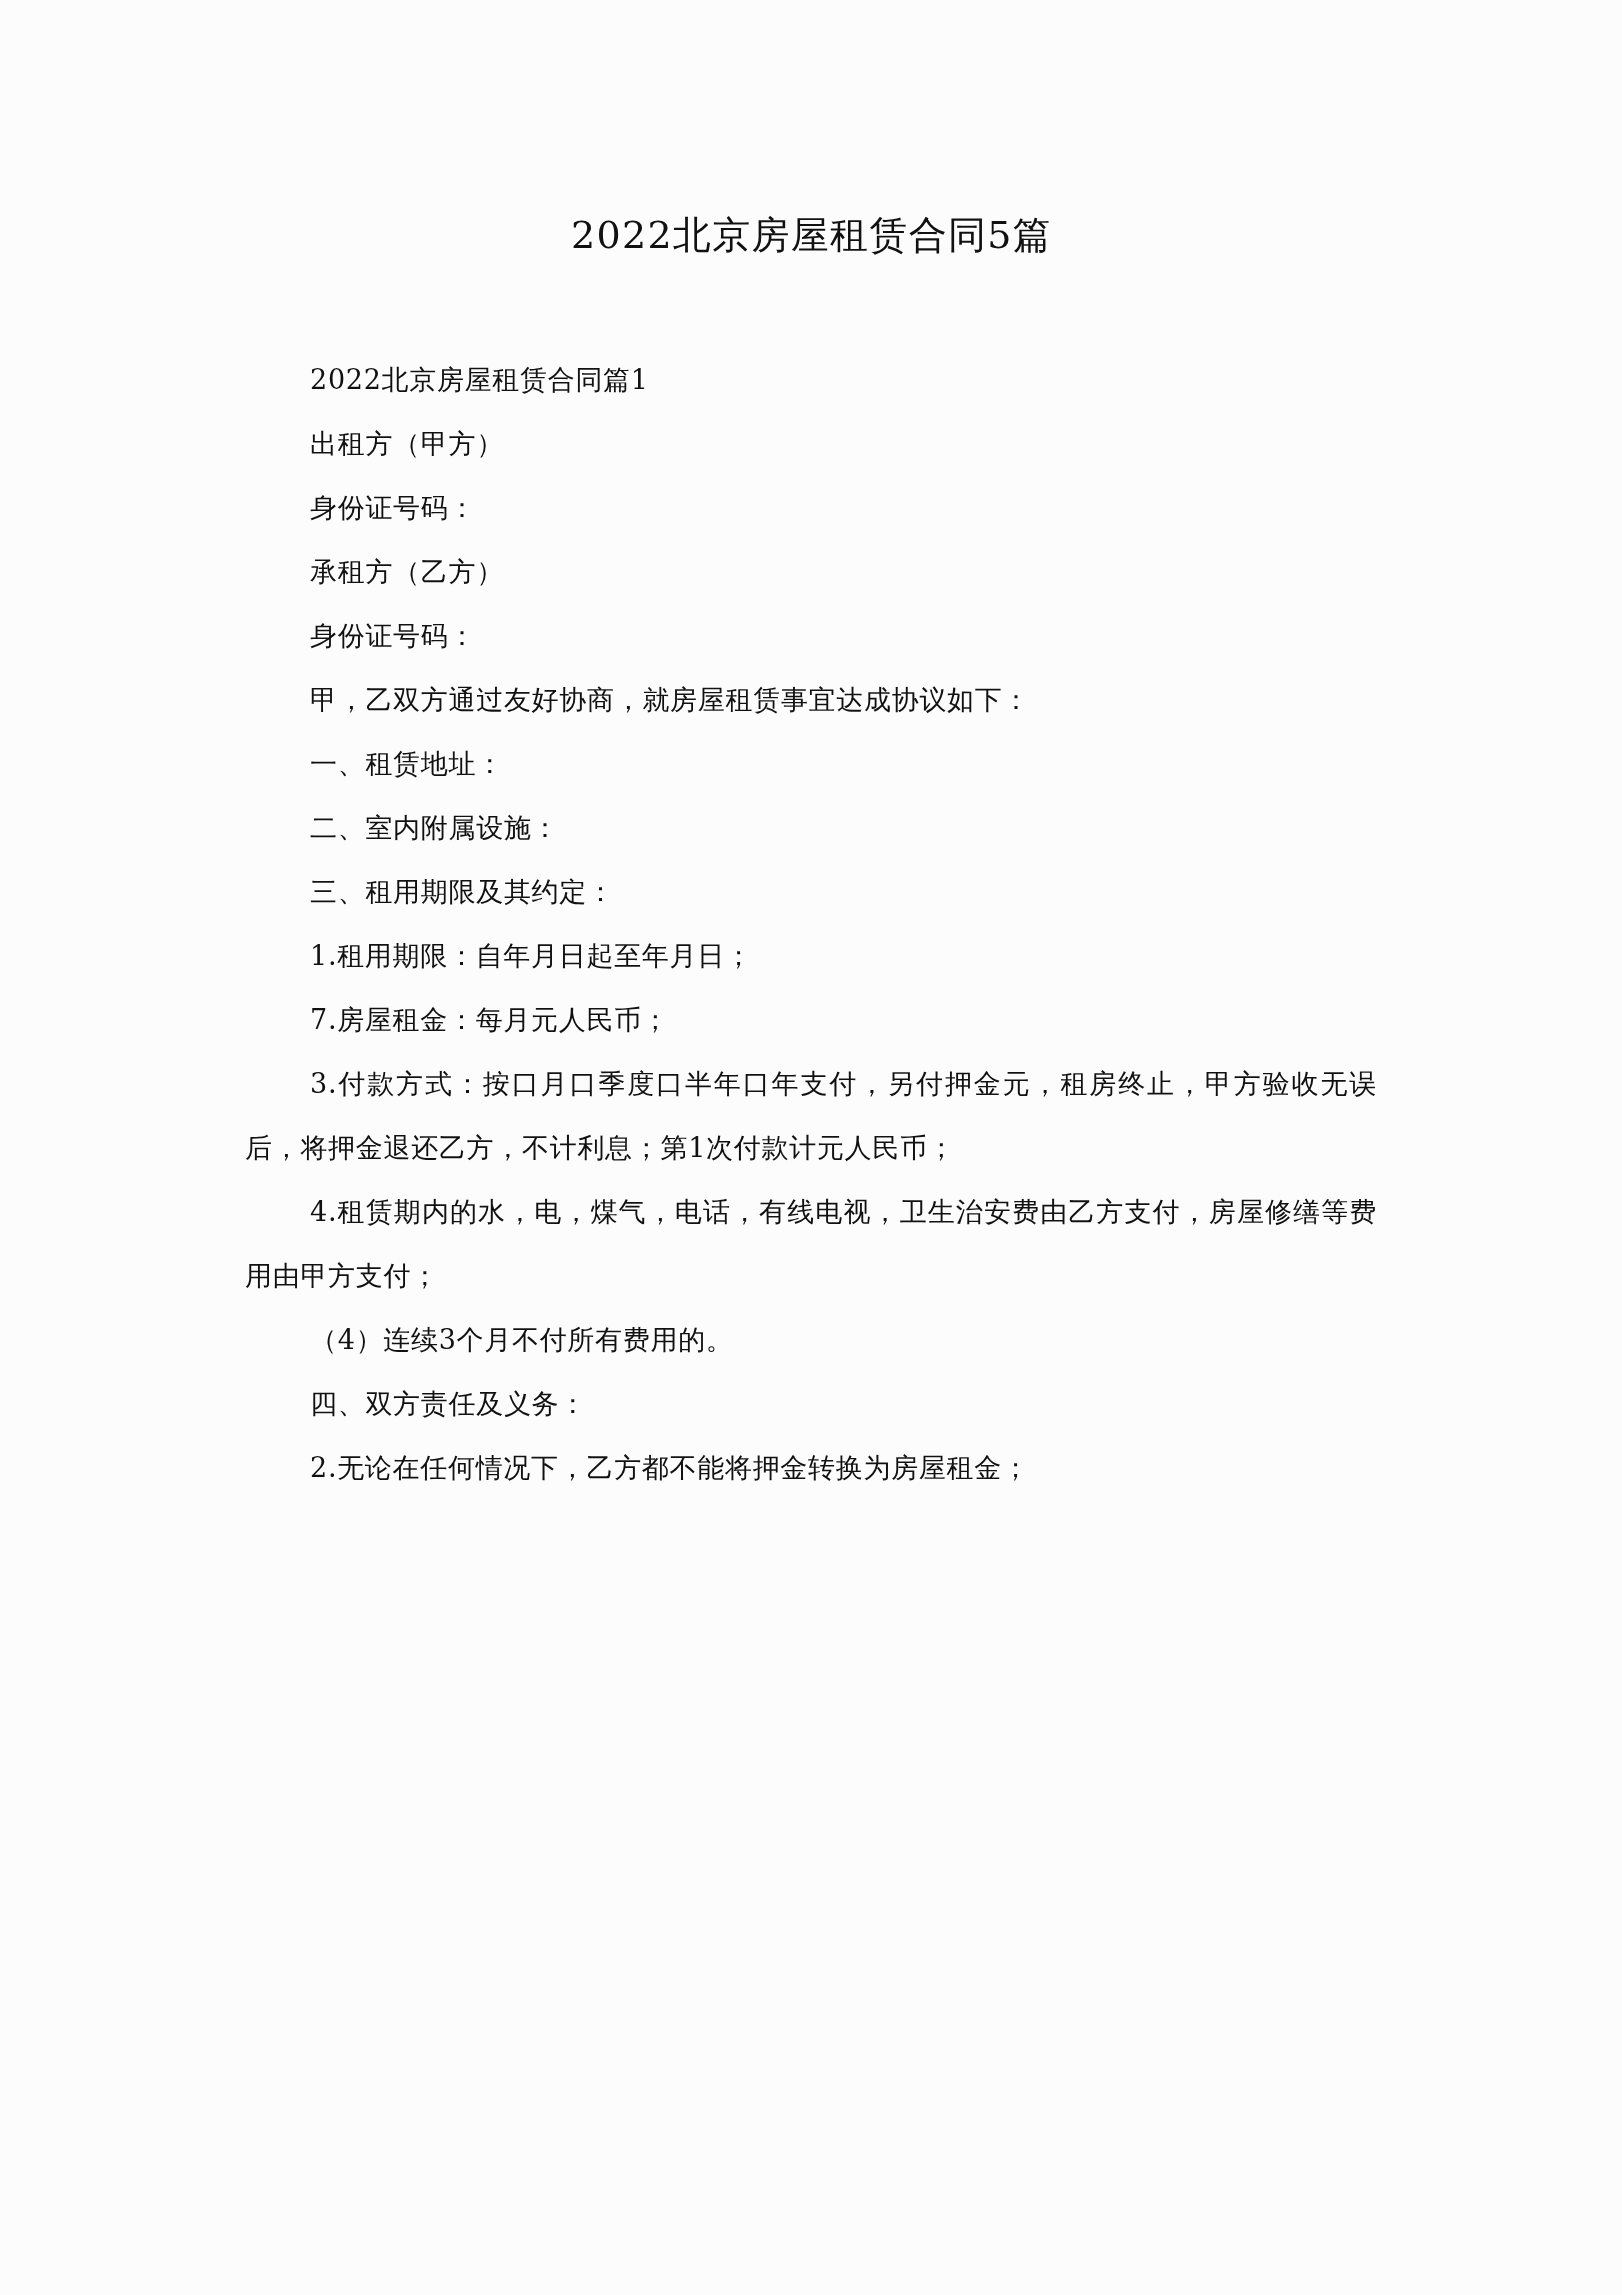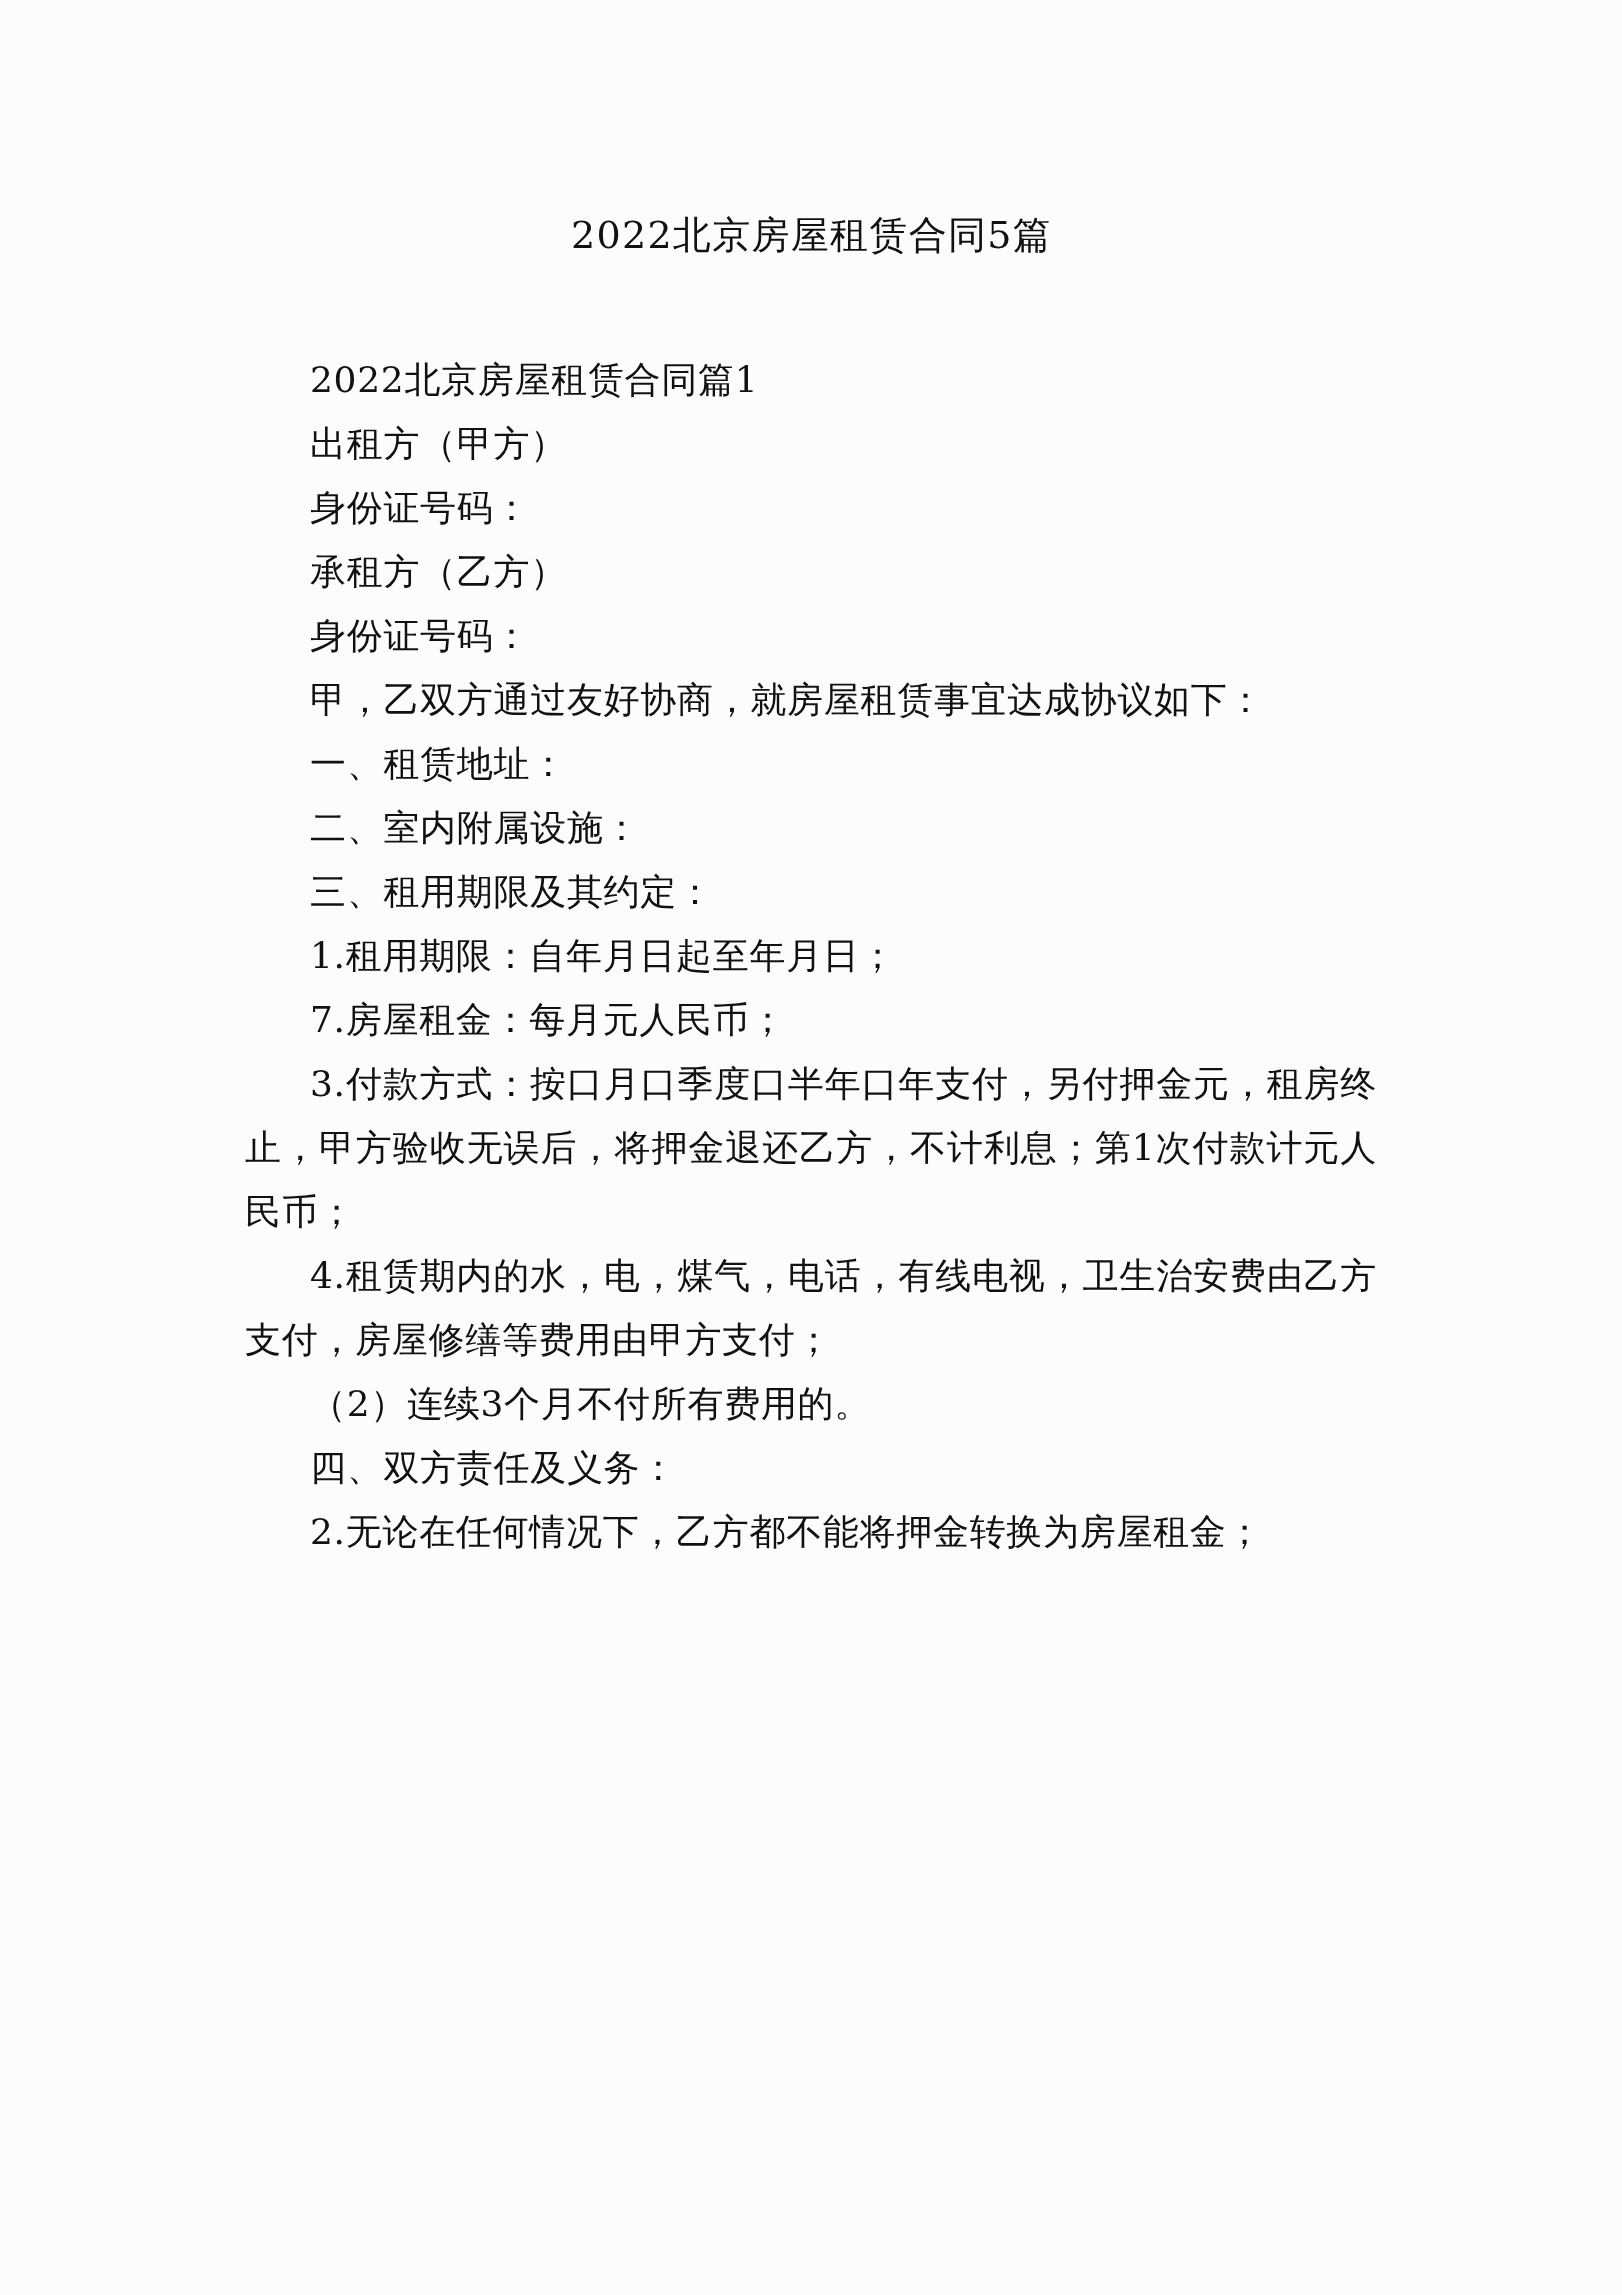--- a/index.html
+++ b/index.html
@@ -33,21 +33,21 @@
       line-height: 79px;
       font-weight: normal;
       margin: 0;
       letter-spacing: 1.3px;
     }
     .body {
       position: absolute;
       left: 245px;
       width: 1132px;
       top: 348px;
-      font-size: 36px;
+      font-size: 27px;
       line-height: 64px;
     }
     .para {
       margin: 0;
       padding: 0;
       text-indent: 65px;
       text-align: justify;
       text-align-last: left;
       letter-spacing: 0.7px;
     }
@@ -68,18 +68,18 @@
     <p class="para">承租方（乙方）</p>
     <p class="para">身份证号码：</p>
     <p class="para">甲，乙双方通过友好协商，就房屋租赁事宜达成协议如下：</p>
     <p class="para">一、租赁地址：</p>
     <p class="para">二、室内附属设施：</p>
     <p class="para">三、租用期限及其约定：</p>
     <p class="para">1.租用期限：自年月日起至年月日；</p>
     <p class="para">7.房屋租金：每月元人民币；</p>
     <p class="para">3.付款方式：按口月口季度口半年口年支付，另付押金元，租房终止，甲方验收无误后，将押金退还乙方，不计利息；第1次付款计元人民币；</p>
     <p class="para">4.租赁期内的水，电，煤气，电话，有线电视，卫生治安费由乙方支付，房屋修缮等费用由甲方支付；</p>
-    <p class="para sub">（2）连续3个月不付所有费用的。</p>
+    <p class="para sub">（4）连续3个月不付所有费用的。</p>
     <p class="para">四、双方责任及义务：</p>
     <p class="para">2.无论在任何情况下，乙方都不能将押金转换为房屋租金；</p>
   </div>
 </div>
 
 
 </body></html>

